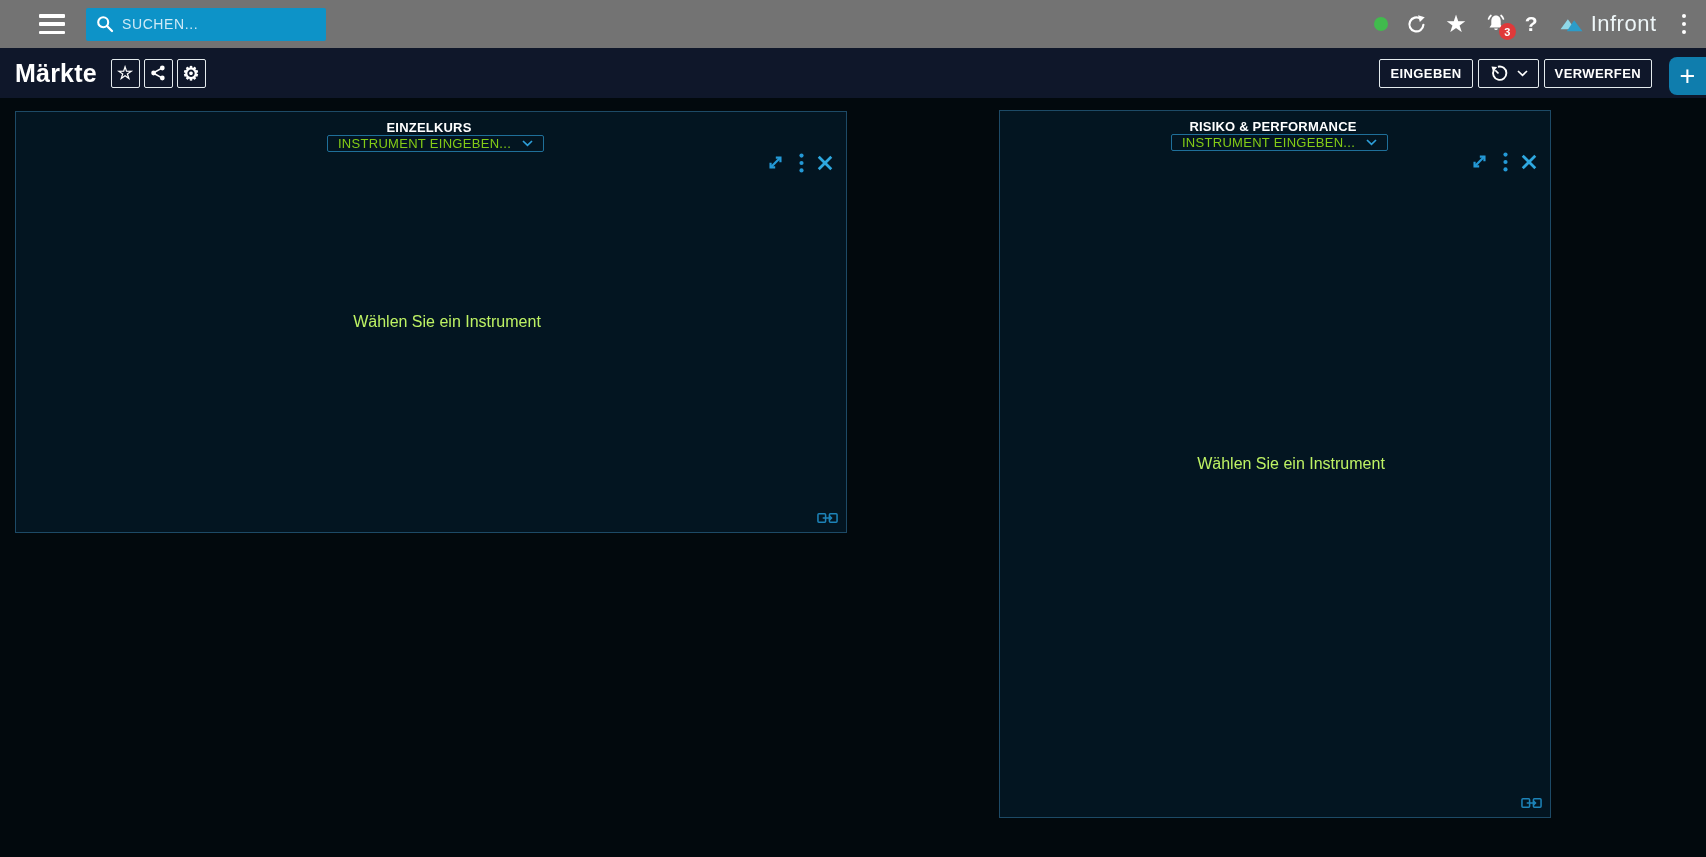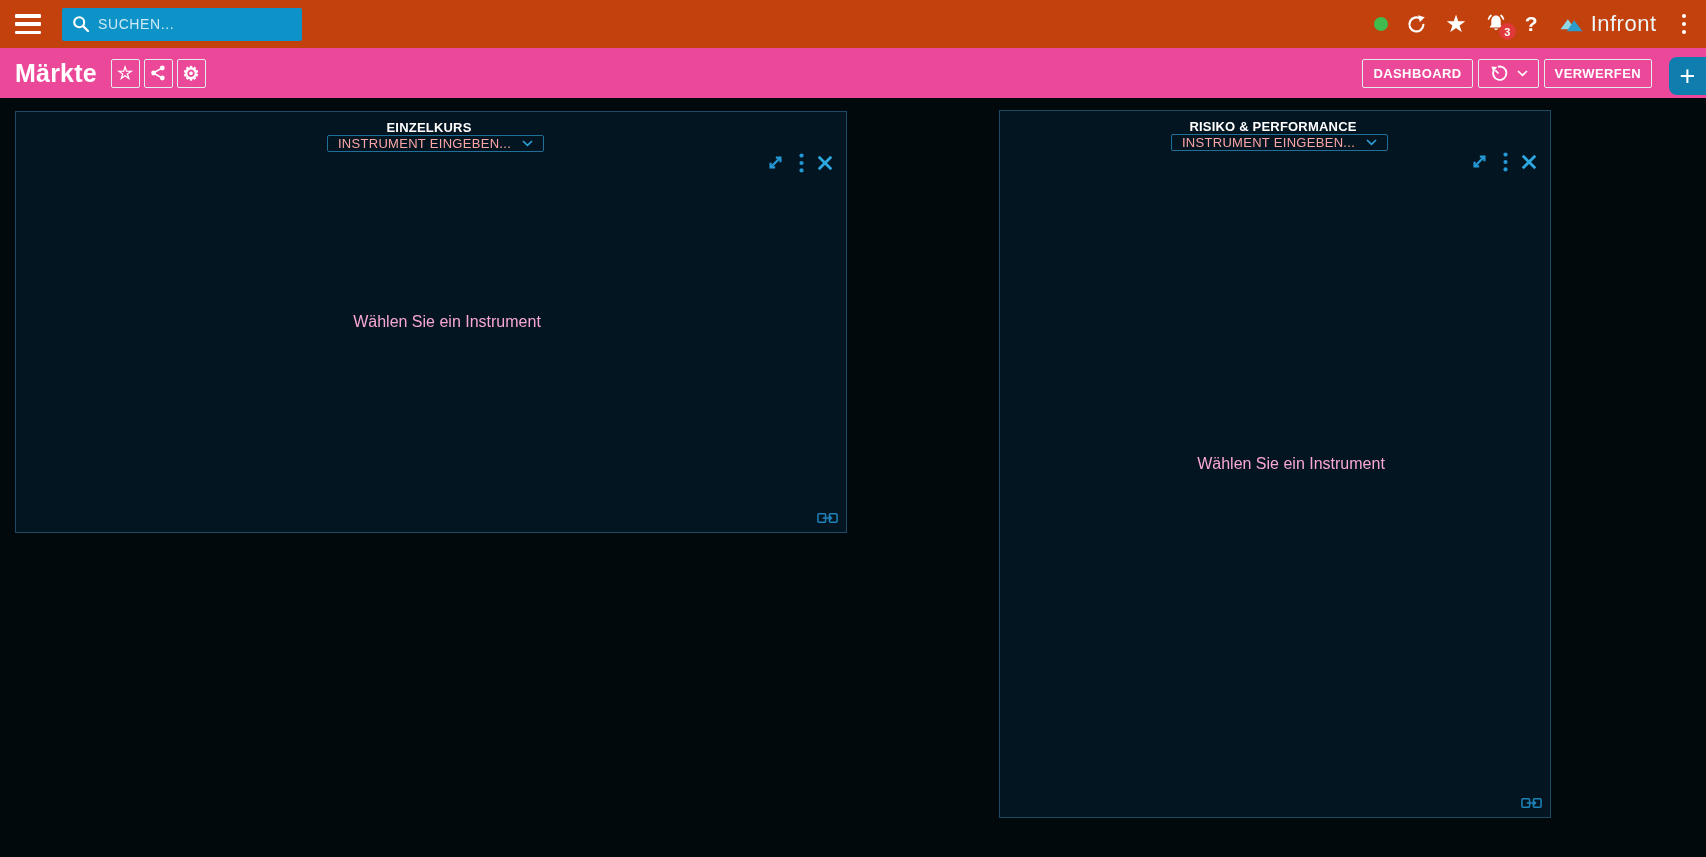--- a/index.html
+++ b/index.html
@@ -1,22 +1,22 @@
 <!DOCTYPE html>
 <html><head>
 <meta charset="utf-8">
 <style>
   * { margin:0; padding:0; box-sizing:border-box; }
   html,body { background:#02090d; }
   body { font-family:"Liberation Sans", sans-serif; }
   .root { position:relative; width:1706px; height:857px; background:#02090d; overflow:hidden; }
 
   
-  .topbar { position:absolute; top:0; left:0; width:100%; height:48px; background:#c2410c;
-            display:flex; align-items:center; }
+  .topbar { position:absolute; top:0; left:0; width:100%; height:48px; background:#737373;
+            display:flex; align-items:center;padding-left:24px; }
   .hamburger { margin-left:15px; width:26px; height:20px; display:flex; flex-direction:column;
                justify-content:space-between; cursor:pointer; }
   .hamburger div { height:3.5px; background:#fff; border-radius:1px; }
   .searchbox { margin-left:21px; width:240px; height:33px; background:#0d93c8; border-radius:2px;
                display:flex; align-items:center; padding:0 10px; }
   .searchbox input { flex:1; background:transparent; border:none; outline:none; color:#fff;
                      font-size:14px; letter-spacing:.6px; font-family:inherit; margin-left:8px; }
   .searchbox input::placeholder { color:#cfeaf6; opacity:1; }
   .top-spacer { flex:1; }
   .top-icons { display:flex; align-items:center; gap:17px; margin-right:16px; }
@@ -27,21 +27,21 @@
   .badge { position:absolute; right:-8px; bottom:-4px; min-width:17px; height:17px; border-radius:50%;
            background:#e0393a; color:#fff; font-size:11px; font-weight:bold;
            display:flex; align-items:center; justify-content:center; }
   .help { color:#fff; font-size:21px; font-weight:bold; }
   .brand { display:flex; align-items:center; gap:7px; margin-left:4px; }
   .brand-name { color:#eef6f8; font-size:22px; letter-spacing:.5px; }
   .kebab-top { display:flex; flex-direction:column; gap:3.5px; padding:2px 4px; cursor:pointer; margin-left:4px; }
   .kebab-top i { width:4.5px; height:4.5px; border-radius:50%; background:#fff; }
 
   
-  .toolbar { position:absolute; top:48px; left:0; width:100%; height:50px; background:#ec4899;
+  .toolbar { position:absolute; top:48px; left:0; width:100%; height:50px; background:#0f172a;
              display:flex; align-items:center; }
   .page-title { margin-left:15px; color:#fff; font-size:25px; font-weight:600; letter-spacing:.2px; }
   .tb-left { display:flex; align-items:center; gap:4px; margin-left:14px; }
   .tb-btn { height:29px; border:1px solid #e4ebee; border-radius:2px; background:transparent;
             color:#fff; display:flex; align-items:center; gap:9px; padding:0 10px;
             font-size:13px; font-weight:600; letter-spacing:.4px; cursor:pointer; }
   .tb-iconbtn { width:29px; padding:0; justify-content:center; }
   .glyph-star-outline { font-size:18px; line-height:1; }
   .glyph-gear { font-size:19px; line-height:1; }
   .tb-right { position:absolute; right:54px; top:0; height:50px; display:flex; align-items:center; gap:5px; }
@@ -51,25 +51,25 @@
 
   
   .panel { position:absolute; background:#031521; border:1px solid #1d4a66; }
   .panel-1 { left:15px; top:111px; width:832px; height:422px; }
   .panel-2 { left:999px; top:110px; width:552px; height:708px; }
   .panel-header { position:relative; z-index:2; display:flex; align-items:center; margin-top:8px;
                   padding:0 13px 0 9px; height:30px;flex-direction:column; }
   .panel-title { color:#fff; font-size:13px; font-weight:700; letter-spacing:.2px; white-space:nowrap; }
   .instr-select { margin-left:13px; height:29px; border:1px solid #1f6f99; border-radius:2px;
                   display:flex; align-items:center; gap:11px; padding:0 10px; cursor:pointer;
-                  color:#fca5a5; font-size:13px; letter-spacing:.3px; white-space:nowrap; }
+                  color:#84cc16; font-size:13px; letter-spacing:.3px; white-space:nowrap; }
   .panel-icons { margin-left:auto; display:flex; align-items:center; gap:13px; }
   .panel-icons > span { display:flex; cursor:pointer; }
   .panel-empty { position:absolute; inset:0; display:flex; align-items:center; justify-content:center;
-                 color:#f9a8d4; font-size:16px;padding-left:32px; }
+                 color:#bef264; font-size:16px;padding-left:32px; }
   .link-indicator { position:absolute; right:8px; bottom:7px; cursor:pointer; display:flex; }
 </style>
 </head>
 <body>
 
 <div class="root">
 
   <div class="topbar">
     <div class="hamburger">
       <div></div>
@@ -139,21 +139,21 @@
           </svg>
         </span>
       </button>
       <button class="tb-btn tb-iconbtn">
         <span class="glyph-gear" style="color:#fff;">⚙</span>
       </button>
     </div>
 
     <div class="tb-right">
       <button class="tb-btn">
-        <span>DASHBOARD</span>
+        <span>EINGEBEN</span>
       </button>
       <button class="tb-btn">
         <span style="display:flex;">
           <svg width="19" height="19" viewBox="0 0 20 20">
             <path d="M5.2 6.2 A7 7 0 1 0 9.4 2.9" fill="none" stroke="#fff" stroke-width="2"></path>
             <polygon points="2.6,2.6 8.6,3.2 4.4,8.4" fill="#fff"></polygon>
             <line x1="10" y1="10" x2="6.6" y2="6.6" stroke="#fff" stroke-width="1.8"></line>
           </svg>
         </span>
         <span style="display:flex;">

